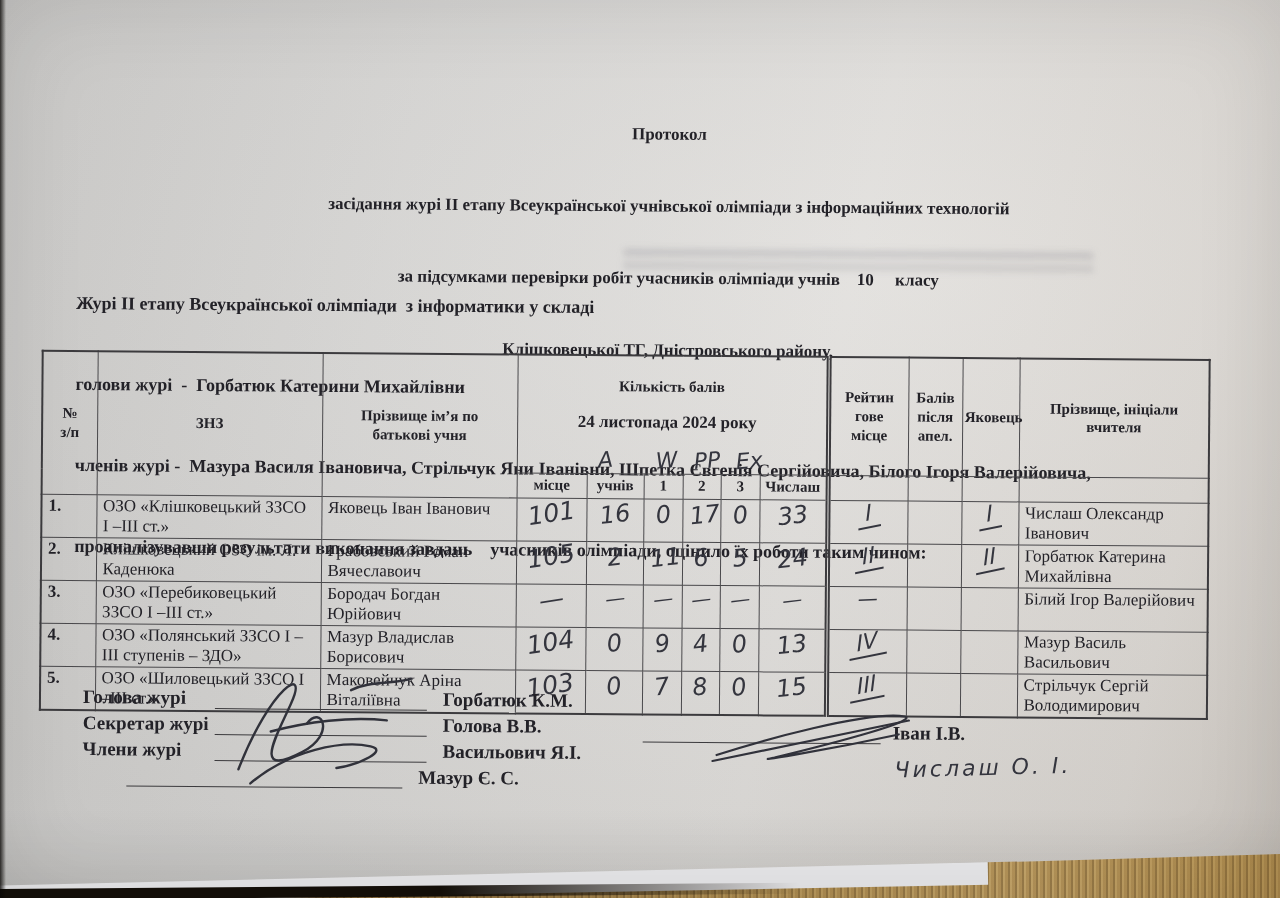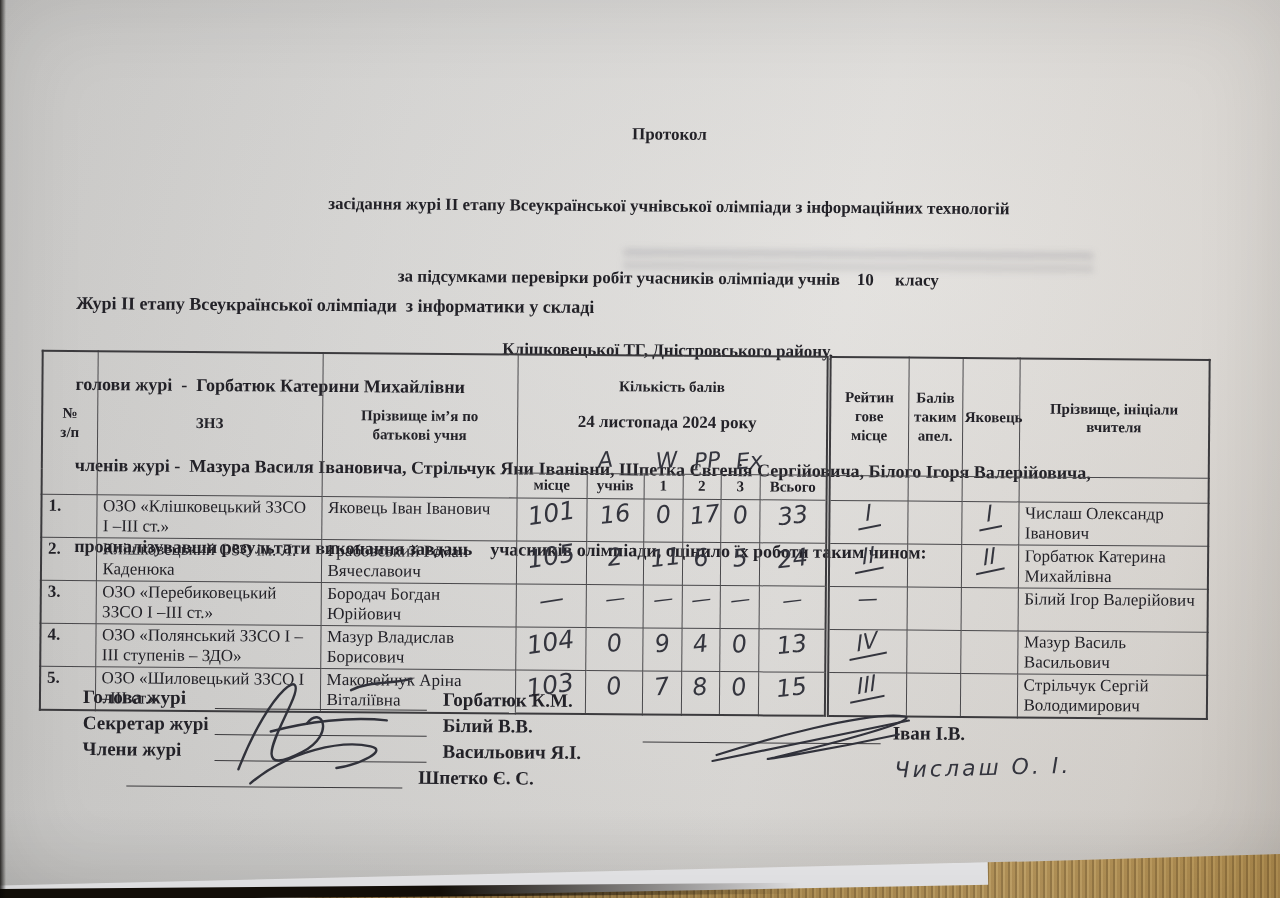--- a/index.html
+++ b/index.html
@@ -180,33 +180,33 @@
               <span>Кількість балів</span>
               <span class="hand-label hl-0">A</span>
               <span class="hand-label hl-1">W</span>
               <span class="hand-label hl-2">PP</span>
               <span class="hand-label hl-3">Ex</span>
             </th>
             <th class="dbl">Рейтин
 гове
 місце</th>
             <th>Балів
-таким
+після
 апел.</th>
             <th>Яковець</th>
             <th>Прізвище, ініціали
 вчителя</th>
           </tr>
           <tr class="h2">
             <th>місце</th>
             <th>учнів</th>
             <th>1</th>
             <th>2</th>
             <th>3</th>
-            <th>Всього</th>
+            <th>Числаш</th>
             <th class="dbl"></th>
             <th></th>
             <th></th>
             <th></th>
           </tr>
         </thead>
         <tbody>
           <tr>
             <td class="num">1.</td>
             <td>ОЗО «Клішковецький ЗЗСО І –ІІІ ст.»</td>
@@ -295,31 +295,31 @@
           </g>
         </svg>
         <div class="sig-row">
           <span class="sig-label">Голова журі</span>
           <span class="sig-line"></span>
           <span class="sig-name">Горбатюк К.М.</span>
         </div>
         <div class="sig-row">
           <span class="sig-label">Секретар журі</span>
           <span class="sig-line"></span>
-          <span class="sig-name">Білий В.В.</span>
+          <span class="sig-name">Голова В.В.</span>
         </div>
         <div class="sig-row">
           <span class="sig-label">Члени журі</span>
           <span class="sig-line"></span>
           <span class="sig-name">Васильович Я.І.</span>
         </div>
         <div class="sig-row last">
           <span class="sig-label"></span>
           <span class="sig-line"></span>
-          <span class="sig-name">Шпетко Є. С.</span>
+          <span class="sig-name">Мазур Є. С.</span>
         </div>
       </div>
 
       <div class="sig-right">
         <svg class="sr-scribble" width="220" height="70" viewBox="0 0 220 70">
           <g fill="none" stroke="#31323b" stroke-width="2.2" stroke-linecap="round">
             <path d="M8 52 C 50 38, 160 6, 196 12 C 210 16, 130 38, 66 54 C 36 60, 110 48, 190 30"></path>
             <path d="M4 58 L 200 16"></path>
           </g>
         </svg>

